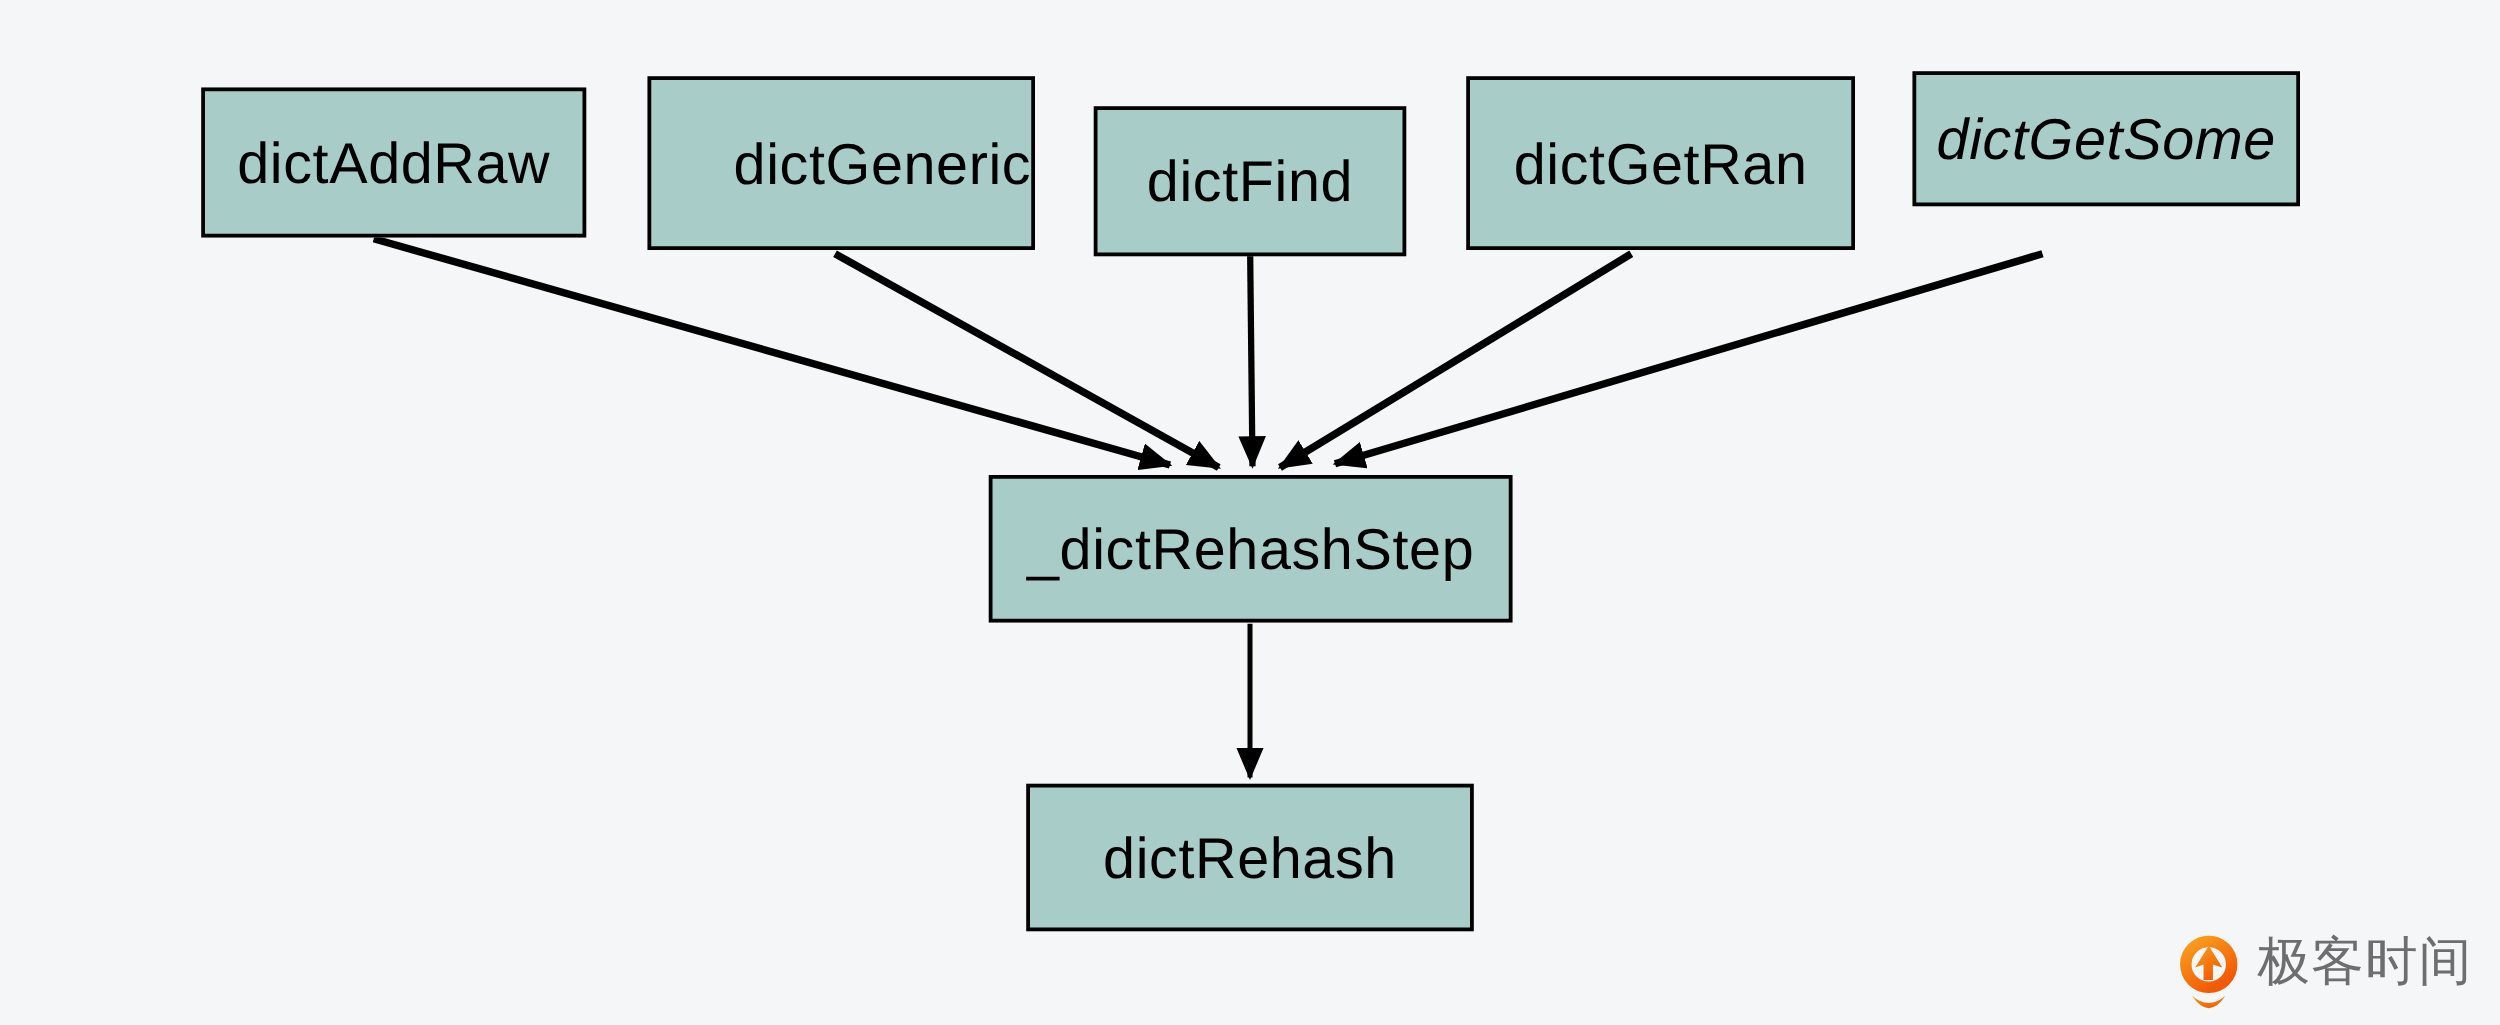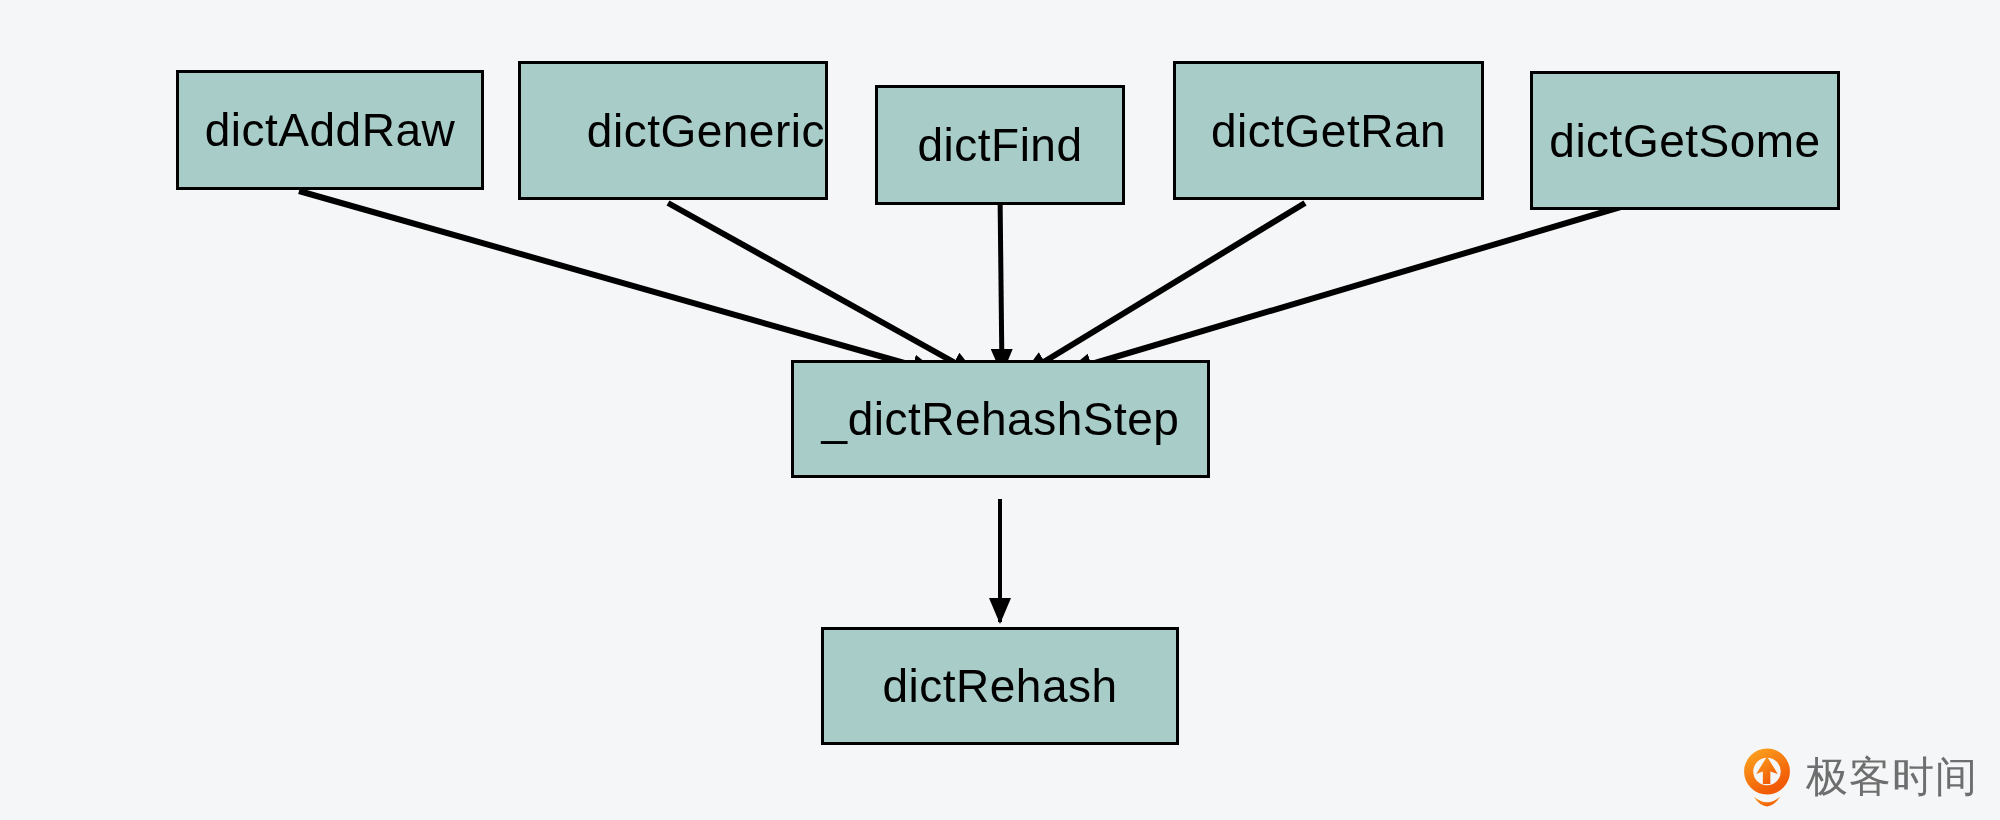--- a/index.html
+++ b/index.html
@@ -38,21 +38,21 @@
     color:var(--text);
     font-size:46px;
     line-height:64px;
     letter-spacing:0.5px;
   }
   .node .nl{display:block;white-space:nowrap;}
   .logo{
     position:absolute;
     left:1742px;top:748px;
     display:flex;
-    align-items:center;
+    align-items:flex-start;
     gap:14px;
   }
   .logo-text{
     color:var(--wm-text);
     font-size:42px;
     font-weight:500;
     letter-spacing:1px;
     line-height:1;
     padding-bottom:4px;
   }
@@ -70,41 +70,41 @@
     </defs>
 
   <line x1="299" y1="191" x2="936" y2="372" stroke="#000000" stroke-width="6" marker-end="url(#arrowhead)"></line>
       <line x1="668" y1="203" x2="975" y2="374" stroke="#000000" stroke-width="6" marker-end="url(#arrowhead)"></line>
       <line x1="1000" y1="191" x2="1002" y2="373" stroke="#000000" stroke-width="5" marker-end="url(#arrowhead)"></line>
       <line x1="1305" y1="203" x2="1024" y2="374" stroke="#000000" stroke-width="6" marker-end="url(#arrowhead)"></line>
       <line x1="1634" y1="203" x2="1068" y2="371" stroke="#000000" stroke-width="6" marker-end="url(#arrowhead)"></line>
       <line x1="1000" y1="499" x2="1000" y2="622" stroke="#000000" stroke-width="4" marker-end="url(#arrowhead)"></line>
     </svg>
 
-  <div class="node" style="left:161px;top:70px;width:308px;height:120px;margin-left:15px;">
+  <div class="node" style="left:161px;top:70px;width:308px;height:120px;">
     <span class="nl">dictAddRaw</span>
   </div>
 
   <div class="node" style="left:518px;top:61px;width:310px;height:139px;align-items:flex-end;">
     <span class="nl">dictGeneric</span>
   </div>
 
   <div class="node" style="left:875px;top:70px;width:250px;height:120px;margin-top:15px;">
     <span class="nl">dictFind</span>
   </div>
 
   <div class="node" style="left:1173px;top:61px;width:311px;height:139px;text-align:right;">
     <span class="nl">dictGetRan</span>
   </div>
 
-  <div class="node" style="left:1530px;top:71px;width:310px;height:139px;">
+  <div class="node" style="left:1530px;top:57px;width:310px;height:108px;font-style:italic;">
     <span class="nl">dictGetSome</span>
   </div>
 
-  <div class="node" style="left:791px;top:360px;width:419px;height:118px;">
+  <div class="node" style="left:791px;top:380px;width:419px;height:118px;">
     <span class="nl">_dictRehashStep</span>
   </div>
 
   <div class="node" style="left:821px;top:627px;width:358px;height:118px;">
     <span class="nl">dictRehash</span>
   </div>
 
   <div class="logo">
     <svg width="50" height="62" viewBox="0 0 60 74" xmlns="http://www.w3.org/2000/svg">
       <defs>

